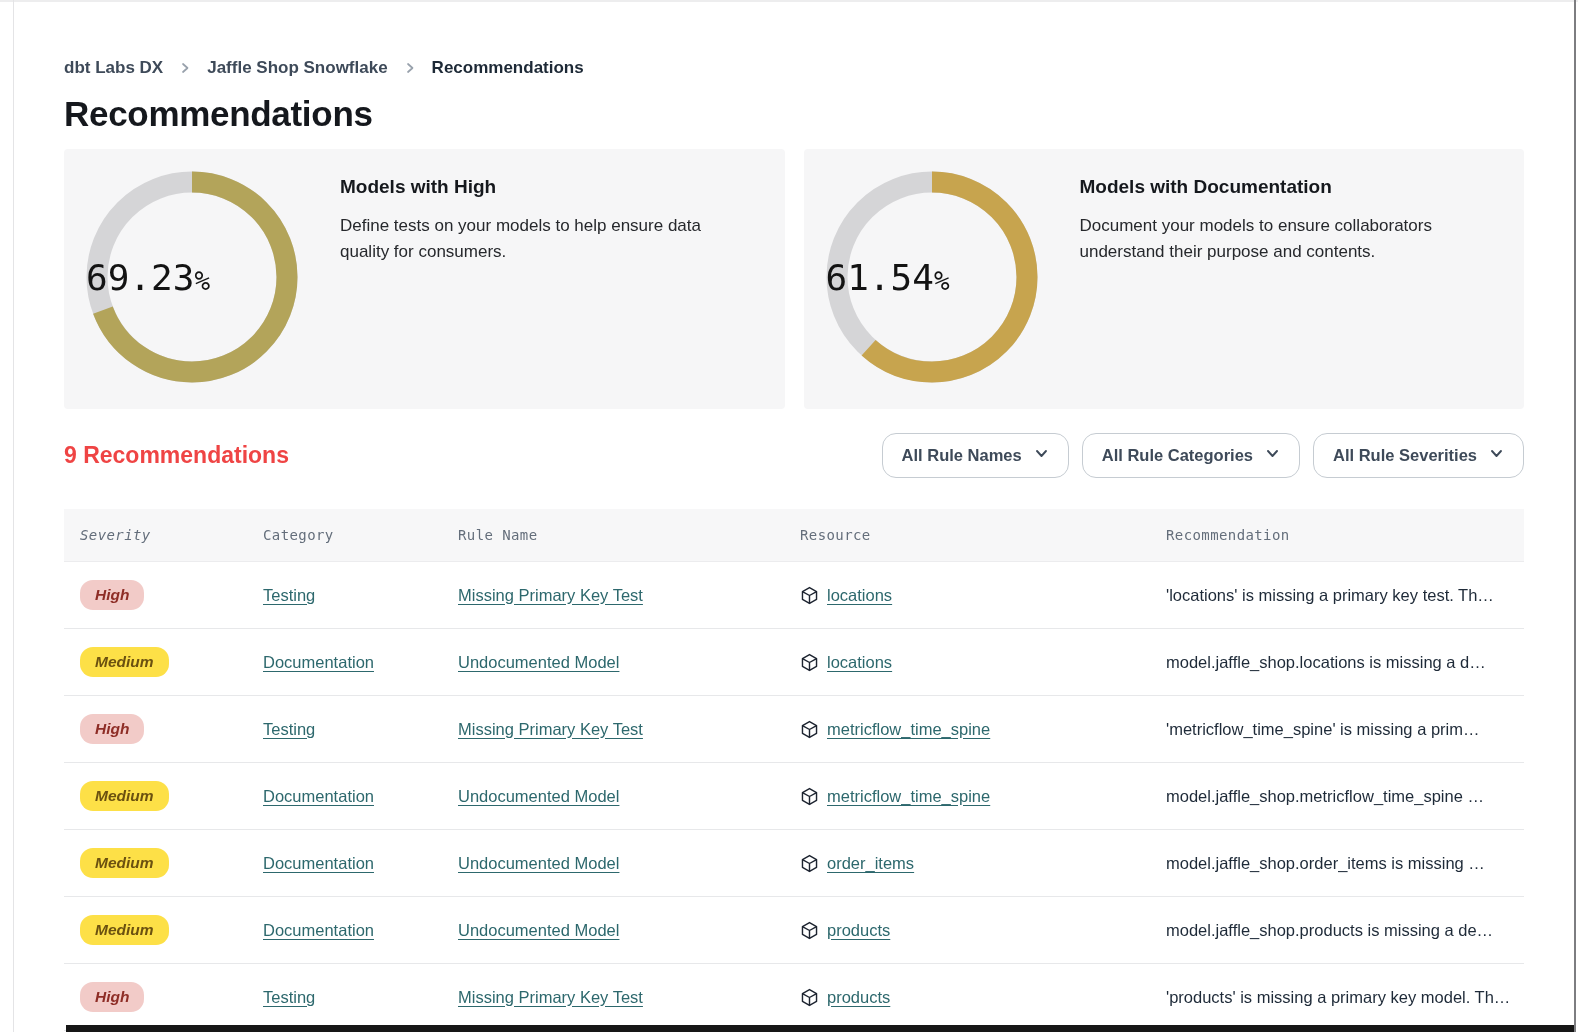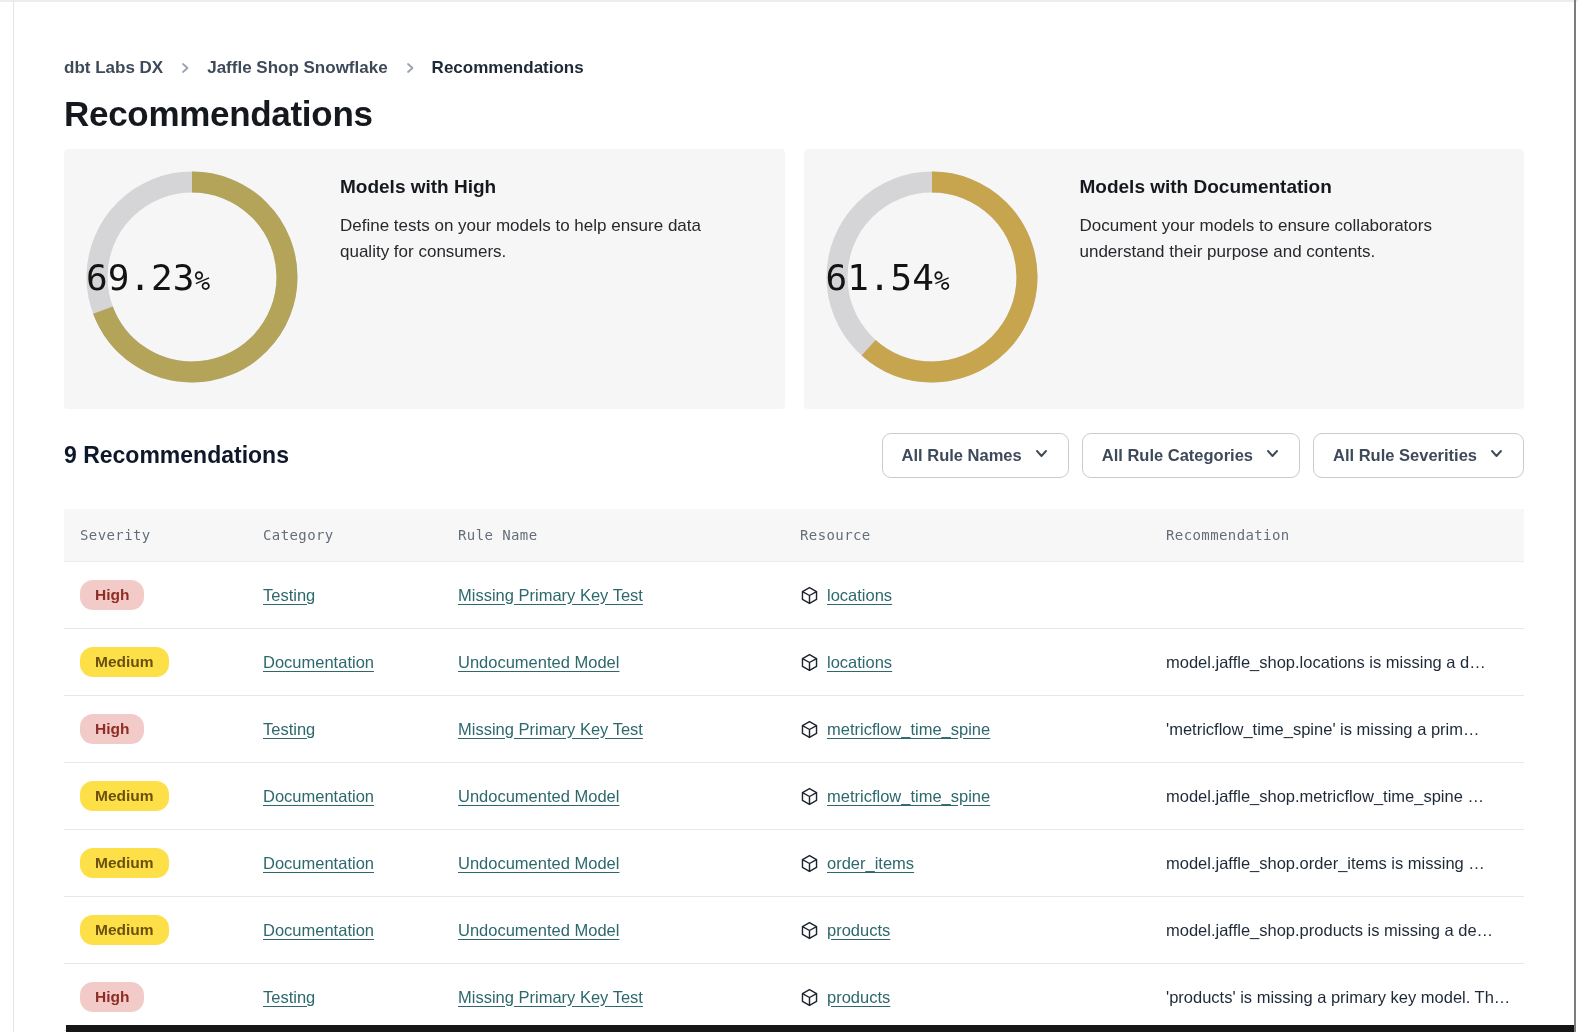--- a/index.html
+++ b/index.html
@@ -36,37 +36,37 @@
   .donut-label .num{font-size:36px;}
   .donut-label .pct{font-size:26px;align-self:center;margin-top:7px;}
   .card-text{padding:27px 30px 0 42px;}
   .card-title{font-size:19px;font-weight:700;color:#15181d;margin:0 0 15px;}
   .card-desc{font-size:17px;line-height:1.5;color:#26282c;margin:0;}
   .card:nth-child(1) .card-desc{max-width:462px;}
   .card:nth-child(2) .card-desc{max-width:392px;}
 
   
   .toolbar{display:flex;align-items:center;justify-content:space-between;margin-top:24px;}
-  .list-heading{font-size:23px;font-weight:700;color:#0f172a;}
+  .list-heading{font-size:23px;font-weight:700;color:#ef4444;}
   .filters{display:flex;gap:13px;}
   .filter-btn{
     display:flex;align-items:center;gap:12px;height:45px;padding:0 19px;
-    background:#ffffff;border:1px solid #c6ccd2;border-radius:9px;
+    background:#ffffff;border:1px solid #c6ccd2;border-radius:14px;
     font-family:inherit;font-size:16.5px;font-weight:600;color:#3e4a59;cursor:pointer;
   }
 
   
   .table{margin-top:31px;}
   .thead,.trow{display:grid;grid-template-columns:199px 195px 342px 366px 1fr;align-items:center;}
   .thead{background:#f7f7f8;height:52px;border-bottom:1px solid #ececee;}
   .th{
     font-family:"DejaVu Sans Mono",monospace;font-size:14px;font-weight:500;
     color:#646e7b;letter-spacing:0.4px;
   }
-  .th:first-child,.trow .cell:first-child{padding-left:16px;}
+  .th:first-child,.trow .cell:first-child{padding-left:16px;font-style:italic;}
   .trow{height:66px;border-bottom:1px solid #e7e8ea;}
   .badge{
     display:inline-block;padding:5px 15px;border-radius:13px;
     font-size:15.5px;font-weight:700;line-height:1.25;text-align:right;
   }
   .badge.high{background:#f2cbc8;color:#8e2d26;}
   .badge.medium{background:#fde047;color:#6b5110;}
   .link{
     color:#2d686d;text-decoration:underline;text-underline-offset:3px;
     font-size:16.5px;cursor:pointer;
@@ -191,20 +191,21 @@
     </div>
     <div class="cell res-cell">
       <span class="cube-icon">
         <svg width="19" height="19" viewBox="0 0 20 20">
           <path d="M10 1.6 L17.4 5.8 V14.2 L10 18.4 L2.6 14.2 V5.8 Z" fill="none" stroke="#1d2430" stroke-width="1.5" stroke-linejoin="round"></path>
           <path d="M2.6 5.8 L10 10 L17.4 5.8 M10 10 V18.4" fill="none" stroke="#1d2430" stroke-width="1.5" stroke-linejoin="round"></path>
         </svg>
       </span>
       <a class="link res-link">locations</a>
     </div>
+    <div class="cell rec-cell">'locations' is missing a primary key test. Th…</div>
   </div>
 
   <div class="trow">
     <div class="cell">
       <span class="badge sev-badge medium">Medium</span>
     </div>
     <div class="cell">
       <a class="link cat-link">Documentation</a>
     </div>
     <div class="cell">

